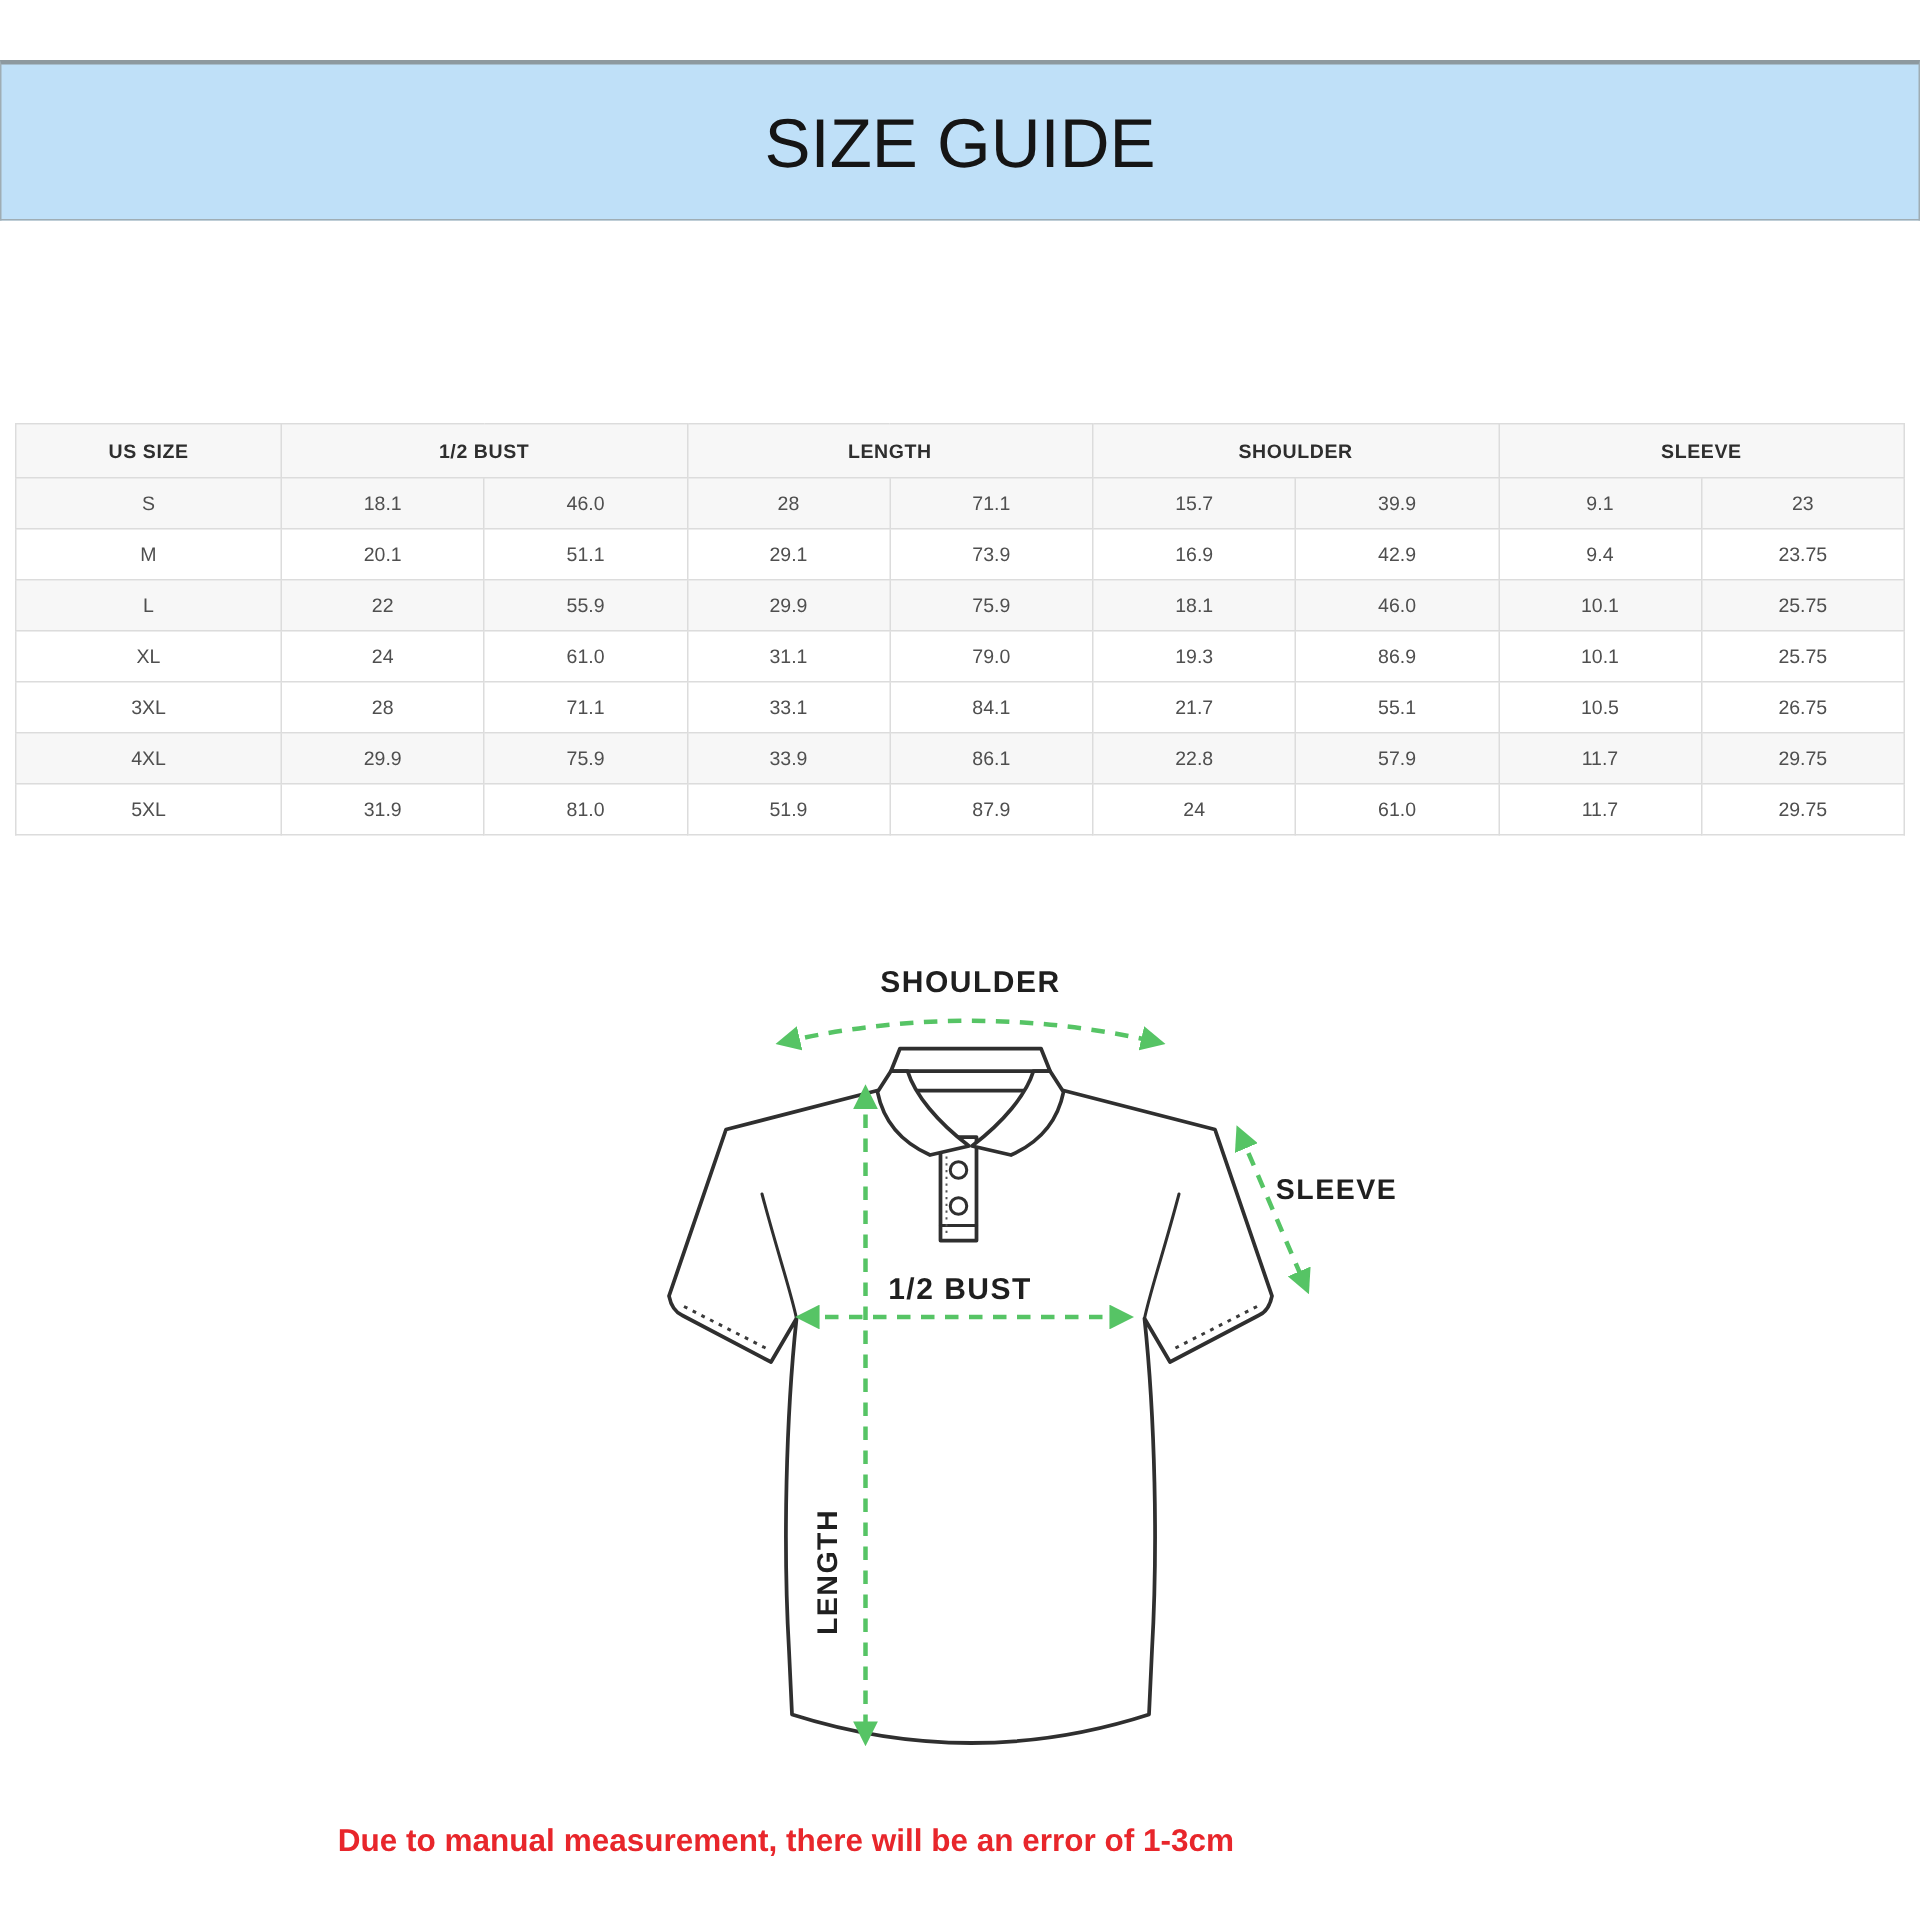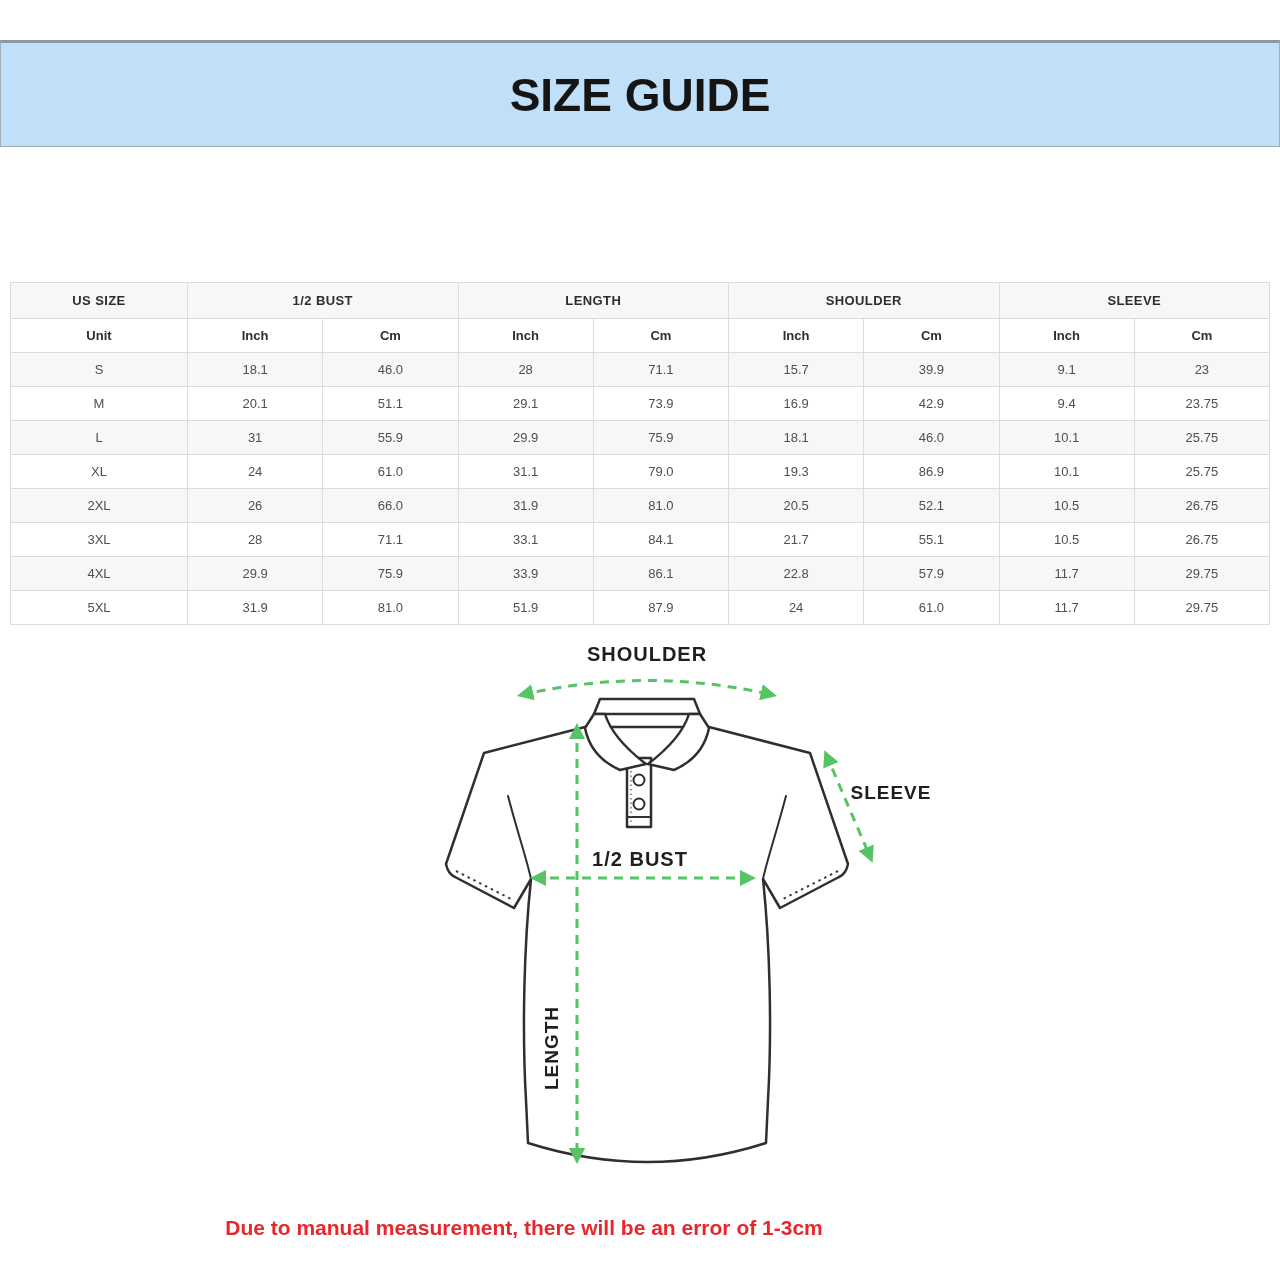--- a/index.html
+++ b/index.html
@@ -8,21 +8,21 @@
     background:#ffffff;font-family:"Liberation Sans",sans-serif;
   }
   
   .banner{
     position:absolute;left:0;top:40px;width:1278px;height:103px;
     background:var(--banner-bg,#bfe0f8);
     border:1px solid #9fadb4;border-top:3px solid #8d999f;
     display:flex;align-items:center;justify-content:center;
   }
   .banner h1{
-    margin:0;font-size:46px;font-weight:bold;color:#151515;
+    margin:0;font-size:46px;font-weight:normal;color:#151515;
     letter-spacing:0px;
   }
   
   table.size-table{
     position:absolute;left:10px;top:282px;width:1260px;
     border-collapse:collapse;table-layout:fixed;
   }
   .size-table th,.size-table td{
     border:1px solid #dcdcdc;text-align:center;vertical-align:middle;
     font-size:13px;height:33px;padding:0;
@@ -68,31 +68,20 @@
       <col>
       <col>
   </colgroup>
   <thead>
       <tr class="group-row">
         <th colspan="1">US SIZE</th>
         <th colspan="2">1/2 BUST</th>
         <th colspan="2">LENGTH</th>
         <th colspan="2">SHOULDER</th>
         <th colspan="2">SLEEVE</th>
-      </tr>
-      <tr class="unit-row">
-        <th>Unit</th>
-        <th>Inch</th>
-        <th>Cm</th>
-        <th>Inch</th>
-        <th>Cm</th>
-        <th>Inch</th>
-        <th>Cm</th>
-        <th>Inch</th>
-        <th>Cm</th>
       </tr>
     </thead>
   <tbody>
       <tr class="striped">
         <td>S</td>
         <td>18.1</td>
         <td>46.0</td>
         <td>28</td>
         <td>71.1</td>
         <td>15.7</td>
@@ -106,50 +95,39 @@
         <td>51.1</td>
         <td>29.1</td>
         <td>73.9</td>
         <td>16.9</td>
         <td>42.9</td>
         <td>9.4</td>
         <td>23.75</td>
       </tr>
       <tr class="striped">
         <td>L</td>
-        <td>31</td>
+        <td>22</td>
         <td>55.9</td>
         <td>29.9</td>
         <td>75.9</td>
         <td>18.1</td>
         <td>46.0</td>
         <td>10.1</td>
         <td>25.75</td>
       </tr>
       <tr>
         <td>XL</td>
         <td>24</td>
         <td>61.0</td>
         <td>31.1</td>
         <td>79.0</td>
         <td>19.3</td>
         <td>86.9</td>
         <td>10.1</td>
         <td>25.75</td>
-      </tr>
-      <tr class="striped">
-        <td>2XL</td>
-        <td>26</td>
-        <td>66.0</td>
-        <td>31.9</td>
-        <td>81.0</td>
-        <td>20.5</td>
-        <td>52.1</td>
-        <td>10.5</td>
-        <td>26.75</td>
       </tr>
       <tr>
         <td>3XL</td>
         <td>28</td>
         <td>71.1</td>
         <td>33.1</td>
         <td>84.1</td>
         <td>21.7</td>
         <td>55.1</td>
         <td>10.5</td>

